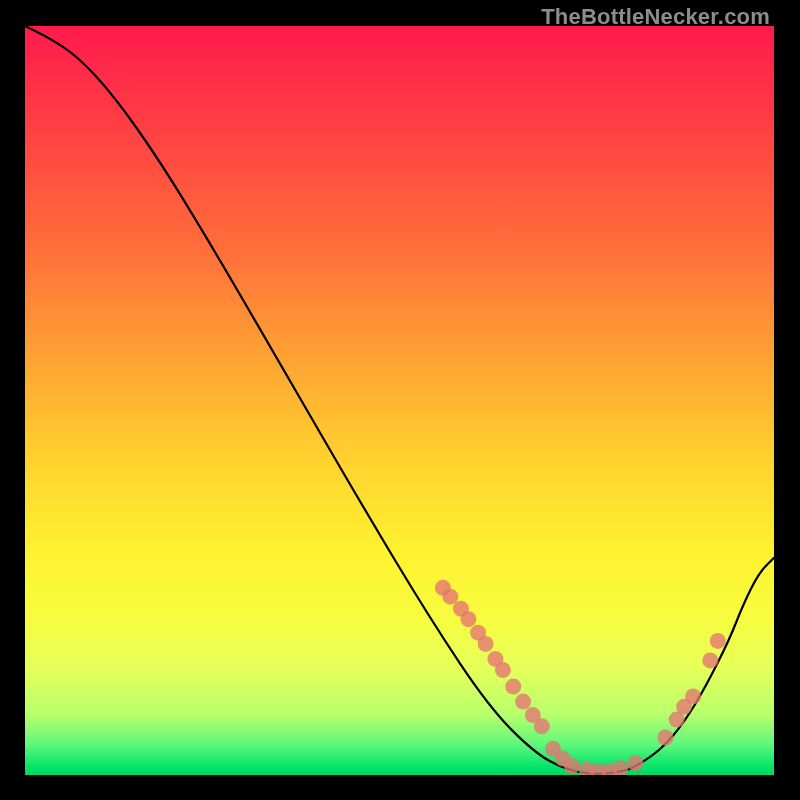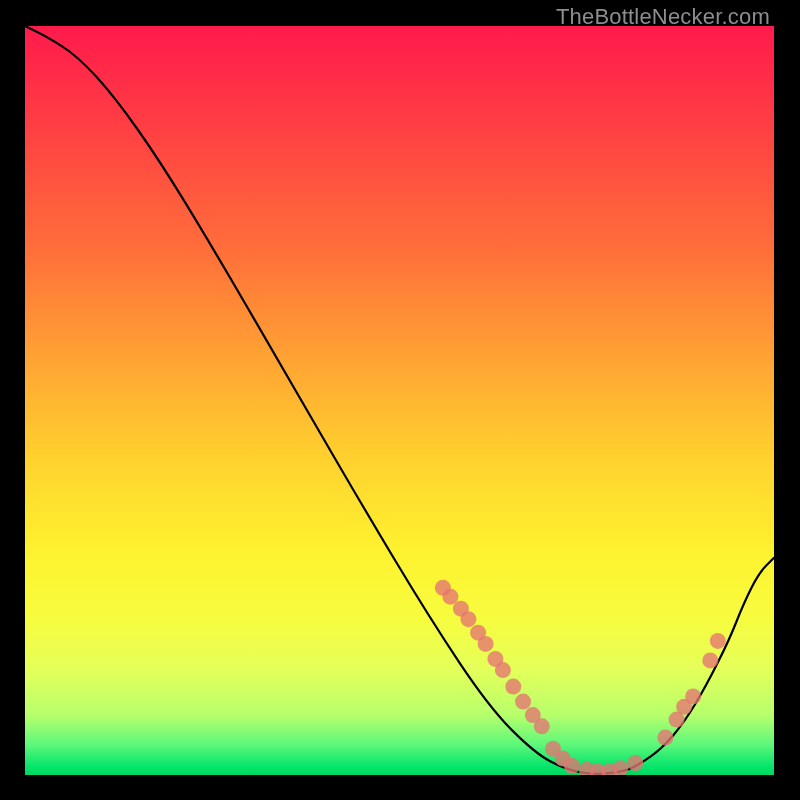--- a/index.html
+++ b/index.html
@@ -34,21 +34,21 @@
       #00d85f 100%
     );
   }
   .watermark {
     position: absolute;
     top: 4px;
     right: 30px;
     color: #8d8d8d;
     font-size: 22px;
     letter-spacing: 0.2px;
-    font-weight: 400;
+    font-weight: 700;
     margin-left: 32px;
   }
   svg.plot {
     position: absolute;
     top: 0;
     left: 0;
   }
   .curve {
     fill: none;
     stroke: #000;

